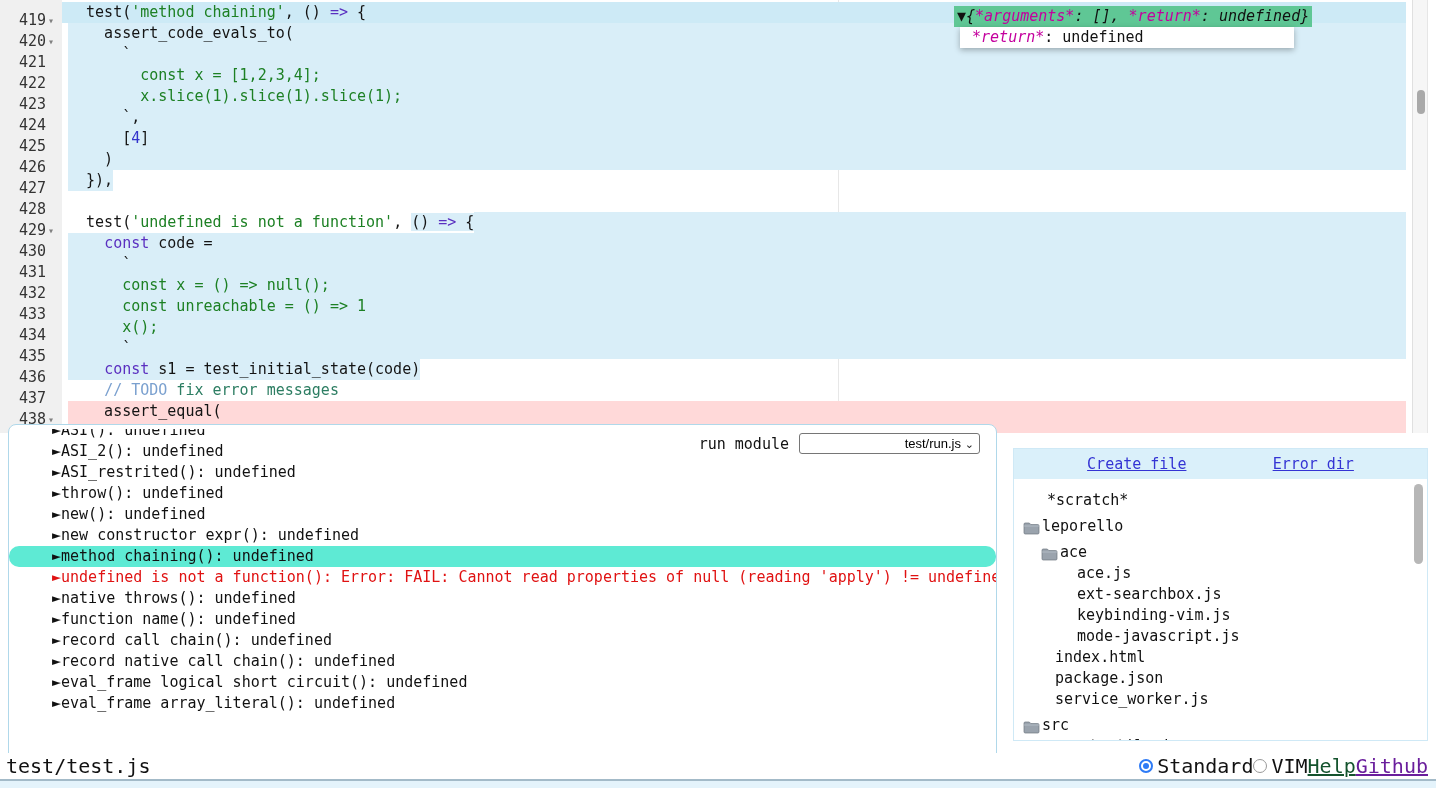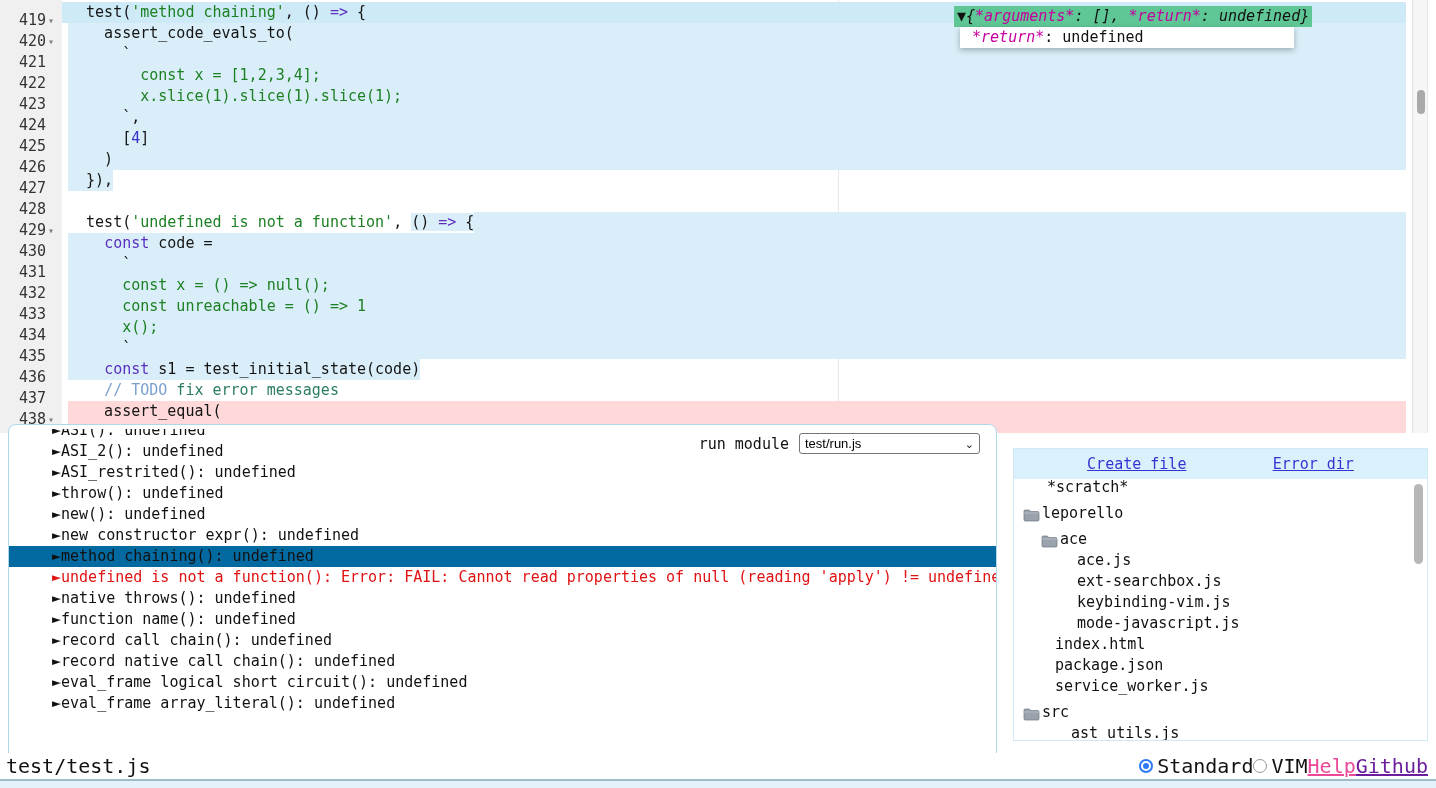--- a/index.html
+++ b/index.html
@@ -34,50 +34,50 @@
   .tt-key { color:#c4009e; font-style:italic; }
   .tt-plain { color:#111; font-style:normal; }
   #tooltip-header .tt-plain { font-style:italic; }
 
   
   #console { position:absolute; left:8px; top:424px; width:989px; height:350px; background:#fff; border:1px solid #b0d8ea; border-radius:8px; overflow:hidden; }
   #console-entries { position:absolute; left:0; top:4px; width:100%; }
   .con-row { height:21px; line-height:21px; font-size:15px; white-space:pre; padding-left:43px; color:#111; overflow:hidden; }
   .con-clip { height:12px; }
   .con-clip > span { display:block; margin-top:-9px; }
-  .con-hl { background:#0369a1; }
+  .con-hl { background:#5eead4;border-radius:10px; }
   .con-err { color:#e01212; }
-  #run-module { position:absolute; top:8px; right:16px; display:flex; align-items:center; gap:10px; }
+  #run-module { position:absolute; top:8px; right:16px; display:flex; align-items:center; gap:10px;text-align:right; }
   #run-module-label { font-size:15px; color:#111; }
   #run-module-select { width:181px; height:21px; border:1px solid #767676; border-radius:3px; background:#fff;
      font-family:"Liberation Sans", sans-serif; font-size:13px; padding:0 18px 0 5px; position:relative; line-height:19px; color:#000; }
   #run-module-chevron { position:absolute; right:5px; top:1px; font-size:11px; color:#222; font-family:"DejaVu Sans", sans-serif; }
   #con-hscroll-track { position:absolute; left:6px; right:6px; bottom:3px; height:11px; background:#f5f5f5; border-radius:6px; }
   #con-hscroll-thumb { position:absolute; left:4px; top:1px; height:9px; width:93%; background:#a9a9a9; border-radius:5px; }
 
   
   #tree { position:absolute; left:1013px; top:448px; width:415px; height:293px; background:#fff; border:1px solid #cfe9f6; border-radius:0; overflow:hidden; }
   #tree-header { height:30px; background:#daf0fa; display:flex; align-items:center; justify-content:space-around; padding:0 30px; }
   .tree-link { font-size:15px; color:#3434d4; text-decoration:underline; cursor:pointer; }
-  #tree-items { position:absolute; left:0; top:23px; width:100%; }
+  #tree-items { position:absolute; left:0; top:36px; width:100%; }
   .tree-row { height:21px; line-height:21px; font-size:15px; color:#111; white-space:pre; display:flex; align-items:center; }
   .tree-row.folder-gap { margin-top:5px; }
   .tree-ico { display:inline-block; width:19px; height:14px; }
   #tree-scroll-thumb { position:absolute; right:4px; top:35px; width:9px; height:80px; background:#b7b7b7; border-radius:5px; }
 
   
   #statusbar { position:absolute; left:0; top:753px; width:1436px; height:26px; background:#fff; font-size:20px; }
   #status-file { position:absolute; left:6px; top:0; line-height:26px; color:#111; }
   #status-right { position:absolute; right:8px; top:0; height:26px; display:flex; align-items:center; }
   .radio-wrap { display:flex; align-items:center; gap:4px; cursor:pointer; }
   .radio-on { width:14px; height:14px; border:2px solid #2e7bf6; border-radius:50%; position:relative; background:#fff; display:inline-block; }
   .radio-on::after { content:''; position:absolute; inset:2px; background:#2e7bf6; border-radius:50%; }
   .radio-off { width:14px; height:14px; border:1.5px solid #999; border-radius:50%; background:#fff; display:inline-block; }
   .radio-label { color:#111; }
-  #help-link { color:#ec4899; text-decoration:underline; cursor:pointer; }
+  #help-link { color:#14532d; text-decoration:underline; cursor:pointer; }
   #github-link { color:#6a1e9c; text-decoration:underline; cursor:pointer; }
   #bottom-line { position:absolute; left:0; top:779px; width:1436px; height:2px; background:#a3bac8; }
   #bottom-strip { position:absolute; left:0; top:781px; width:1436px; height:7px; background:#e4f3fb; }
 </style>
 </head>
 <body>
 
 <div id="editor">
   <div id="print-margin"></div>
   <div id="gutter">

